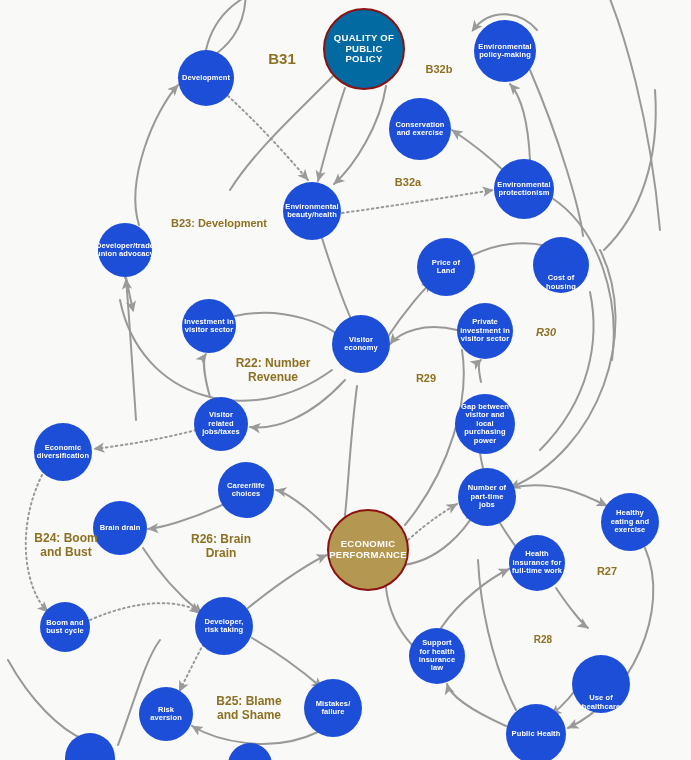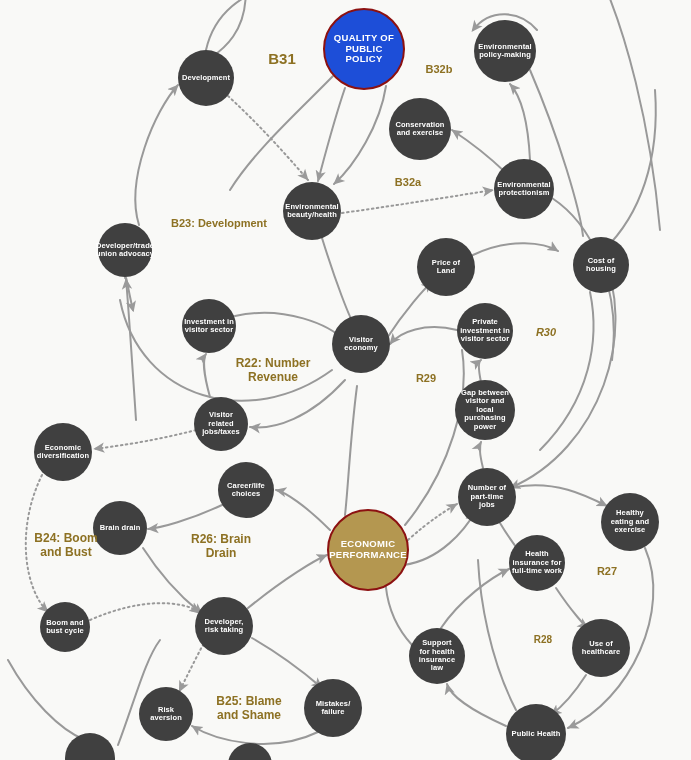--- a/index.html
+++ b/index.html
@@ -17,22 +17,22 @@
     position:absolute;
     border-radius:50%;
     display:flex;align-items:center;justify-content:center;
     text-align:center;
     color:#ffffff;
     box-sizing:border-box;
     line-height:1.12;
     padding:2px;
     -webkit-font-smoothing:antialiased;
   }
-  .node.var{background:#404040;font-size:7.5px;font-weight:bold;letter-spacing:.1px;}
-  .node.hub-orange{background:#1d4ed8;border:2.5px solid #8c1111;font-size:9.5px;font-weight:bold;letter-spacing:.3px;}
+  .node.var{background:#1d4ed8;font-size:7.5px;font-weight:bold;letter-spacing:.1px;}
+  .node.hub-orange{background:#0369a1;border:2.5px solid #8c1111;font-size:9.5px;font-weight:bold;letter-spacing:.3px;}
   .node.hub-tan{background:#b49750;border:2.5px solid #8c1111;font-size:9.5px;font-weight:bold;letter-spacing:.3px;}
   .node span{display:block;}
   .loop-label{
     position:absolute;
     color:#8d7123;
     font-weight:bold;
     text-align:center;
     line-height:1.15;
     white-space:pre-line;
   }
@@ -144,21 +144,21 @@
           <span>Developer/trade</span>
           <span>union advocacy</span>
         </div>
       </div>
       <div class="node var" style="left: 417px; top: 238px; width: 58px; height: 58px;">
         <div>
           <span>Price of</span>
           <span>Land</span>
         </div>
       </div>
-      <div class="node var" style="left: 573px; top: 237px; width: 56px; height: 56px;">
+      <div class="node var" style="left: 533px; top: 237px; width: 56px; height: 56px; align-items: flex-end;">
         <div>
           <span>Cost of</span>
           <span>housing</span>
         </div>
       </div>
       <div class="node var" style="left: 182px; top: 299px; width: 54px; height: 54px;">
         <div>
           <span>Investment in</span>
           <span>visitor sector</span>
         </div>
@@ -169,21 +169,21 @@
           <span>investment in</span>
           <span>visitor sector</span>
         </div>
       </div>
       <div class="node var" style="left: 332px; top: 315px; width: 58px; height: 58px;">
         <div>
           <span>Visitor</span>
           <span>economy</span>
         </div>
       </div>
-      <div class="node var" style="left: 455px; top: 380px; width: 60px; height: 60px; justify-content: flex-end;">
+      <div class="node var" style="left: 455px; top: 394px; width: 60px; height: 60px; justify-content: flex-end;">
         <div>
           <span>Gap between</span>
           <span>visitor and local</span>
           <span>purchasing</span>
           <span>power</span>
         </div>
       </div>
       <div class="node var" style="left: 194px; top: 397px; width: 54px; height: 54px;">
         <div>
           <span>Visitor related</span>
@@ -241,21 +241,21 @@
         </div>
       </div>
       <div class="node var" style="left: 409px; top: 628px; width: 56px; height: 56px;">
         <div>
           <span>Support</span>
           <span>for health</span>
           <span>insurance</span>
           <span>law</span>
         </div>
       </div>
-      <div class="node var" style="left: 572px; top: 619px; width: 58px; height: 58px;">
+      <div class="node var" style="left: 572px; top: 655px; width: 58px; height: 58px; align-items: flex-end;">
         <div>
           <span>Use of</span>
           <span>healthcare</span>
         </div>
       </div>
       <div class="node var" style="left: 139px; top: 687px; width: 54px; height: 54px;">
         <div>
           <span>Risk</span>
           <span>aversion</span>
         </div>

